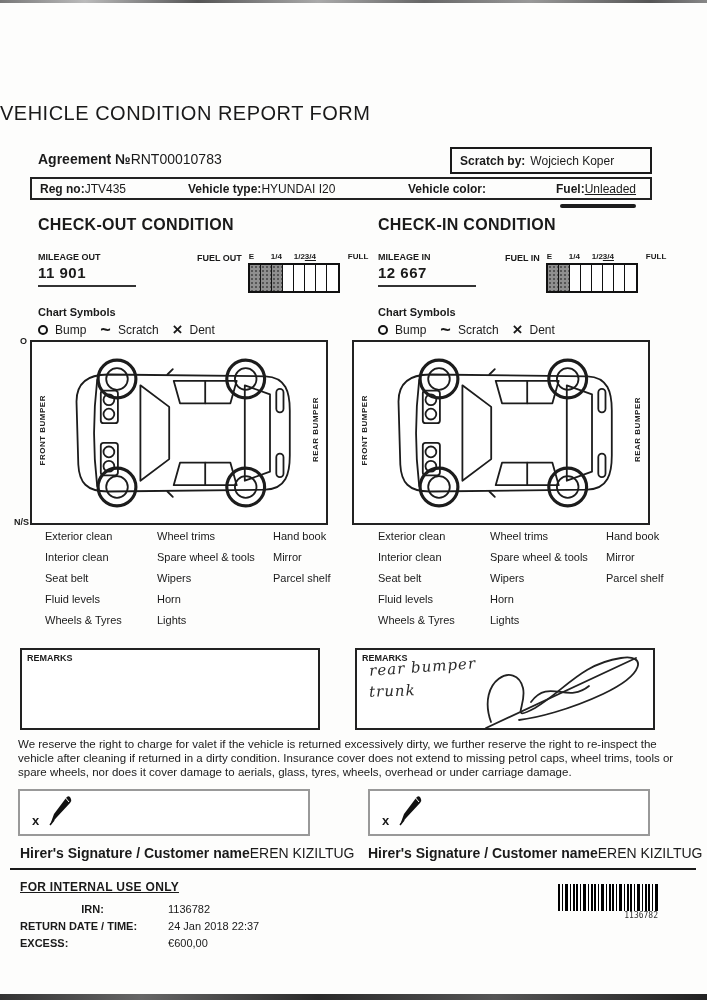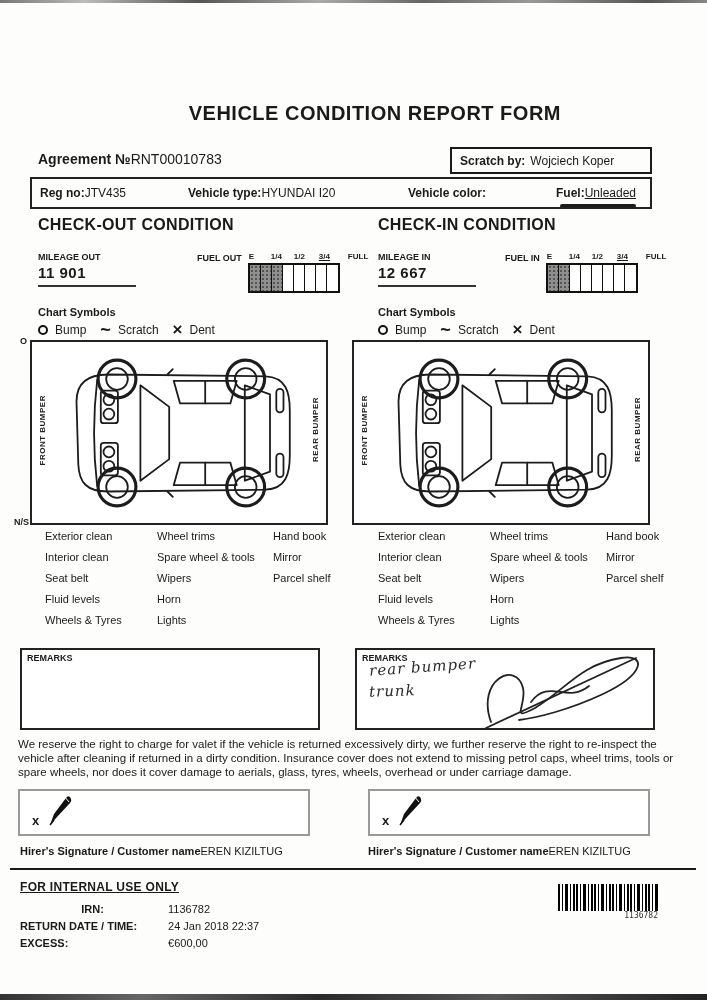--- a/index.html
+++ b/index.html
@@ -6,30 +6,30 @@
   html,body { background:#fff; }
   body { font-family:"Liberation Sans", sans-serif; color:#1a1a1a; }
   .page { position:relative; width:707px; height:1000px; margin:0 auto; background:#fdfdfc; overflow:hidden; }
 
   .scan-edge-top { position:absolute; left:0; top:0; width:707px; height:3px;
     background:linear-gradient(90deg,#777 0%,#bbb 12%,#555 28%,#aaa 45%,#666 60%,#999 75%,#555 92%,#888 100%); }
   .scan-edge-bottom { position:absolute; left:0; bottom:0; width:707px; height:6px;
     background:linear-gradient(90deg,#333 0%,#666 20%,#2a2a2a 45%,#555 70%,#222 100%); }
   .scan-smudge { position:absolute; left:560px; top:204px; width:76px; height:4px; background:#1c1c1c; border-radius:2px; }
 
-  .title { position:absolute; top:102px; left:0; width:561px; text-align:right;
-    font-size:20px; font-weight:bold; letter-spacing:.5px; }
+  .title { position:absolute; top:102px; left:0; width:561px; text-align:left;
+    font-size:20px; font-weight:normal; letter-spacing:.5px; }
 
   .agreement { position:absolute; top:151px; left:38px; font-size:14px; }
   .agreement .lab { font-weight:bold; }
   .prepared-box { position:absolute; top:147px; left:450px; width:202px; height:27px;
     border:2px solid #1a1a1a; display:flex; align-items:center; padding-left:8px; font-size:12px; }
   .prepared-box .lab { font-weight:bold; margin-right:5px; }
 
-  .reg-row { position:absolute; top:177px; left:30px; width:622px; height:32px;
+  .reg-row { position:absolute; top:177px; left:30px; width:622px; height:23px;
     border:2px solid #222; display:flex; align-items:center; font-size:12px; padding:0 8px; }
   .reg-row .lab { font-weight:bold; }
   .reg-row .val { }
   .reg-row .seg { display:flex; align-items:center; }
   .seg.reg { width:148px; } .seg.vtype { width:220px; } .seg.vcolor { width:148px; }
   .fuel-val { text-decoration:underline; }
 
   .section-head { position:absolute; top:216px; font-size:16px; font-weight:bold; letter-spacing:.3px; }
   .section-head.out { left:38px; } .section-head.in { left:378px; }
 
@@ -37,21 +37,21 @@
   .mileage.out { left:38px; } .mileage.in { left:378px; }
   .mileage .mlab { font-size:9px; font-weight:bold; }
   .mileage .mval { font-size:15px; font-weight:bold; margin-top:2px; letter-spacing:.5px; }
   .mileage .mline { width:98px; border-bottom:2px solid #333; margin-top:4px; }
 
   .fuel-block { position:absolute; top:252px; display:flex; }
   .fuel-block.out { left:197px; } .fuel-block.in { left:505px; }
   .fuel-block .flab { font-size:9px; font-weight:bold; margin-right:6px; margin-top:1px; white-space:nowrap; }
   .fuel-scale { position:relative; width:135px; height:42px; }
   .fuel-scale .tick { position:absolute; top:0; font-size:8px; font-weight:bold; }
-  .tick.t0 { left:1px; } .tick.t1 { left:23px; } .tick.t2 { left:46px; } .tick.t3 { left:71px;text-decoration:underline; } .tick.t4 { left:100px; }
+  .tick.t0 { left:1px; } .tick.t1 { left:23px; } .tick.t2 { left:46px; } .tick.t3 { left:57px;text-decoration:underline; } .tick.t4 { left:100px; }
   .gauge { position:absolute; left:0; top:11px; display:flex; border:2px solid #111; }
   .gauge .cell { width:11px; height:26px; border-right:1px solid #111; background:#fff; }
   .gauge .cell:last-child { border-right:none; }
   .gauge .cell.filled { background:#8f8f8f;
     background-image:radial-gradient(#555 1px, transparent 1px); background-size:4px 4px; }
 
   .symbols { position:absolute; top:306px; width:300px; }
   .symbols.out { left:38px; } .symbols.in { left:378px; }
   .symbols .shead { font-size:11px; font-weight:bold; margin-bottom:5px; }
   .symbols .srow { display:flex; align-items:center; font-size:12px; }
@@ -85,21 +85,21 @@
   .hand-line.l1 { left:12px; top:32px; transform:rotate(-2deg); }
   .remarks-sig { position:absolute; right:2px; top:0; }
 
   .legal { position:absolute; top:738px; left:18px; width:676px; font-size:11.5px; line-height:13.8px; }
 
   .sig-box { position:absolute; top:789px; height:47px; border:2px solid #999; background:#fff; }
   .sig-box.out { left:18px; width:292px; }
   .sig-box.in { left:368px; width:282px; }
   .sig-x { position:absolute; left:12px; bottom:6px; font-size:13px; font-weight:bold; }
   .pen-svg { position:absolute; left:26px; bottom:6px; }
-  .sig-caption { position:absolute; top:845px; font-size:11px; white-space:nowrap; }
+  .sig-caption { position:absolute; top:845px; font-size:14px; white-space:nowrap; }
   .sig-caption.out { left:20px; } .sig-caption.in { left:368px; }
   .sig-caption .lab { font-weight:bold; }
 
   .internal-divider { position:absolute; top:868px; left:10px; width:686px; height:2px; background:#1a1a1a; }
   .internal-head { position:absolute; top:880px; left:20px; font-size:12px; font-weight:bold; text-decoration:underline; letter-spacing:.3px; }
   .int-row { position:absolute; left:20px; font-size:11px; }
   .int-row .lab { font-weight:bold; display:inline-block; width:145px; }
   .int-row.r0 { top:903px;text-align:center; } .int-row.r1 { top:920px; } .int-row.r2 { top:937px; }
 
   .barcode-wrap { position:absolute; left:558px; top:884px; width:100px; }

